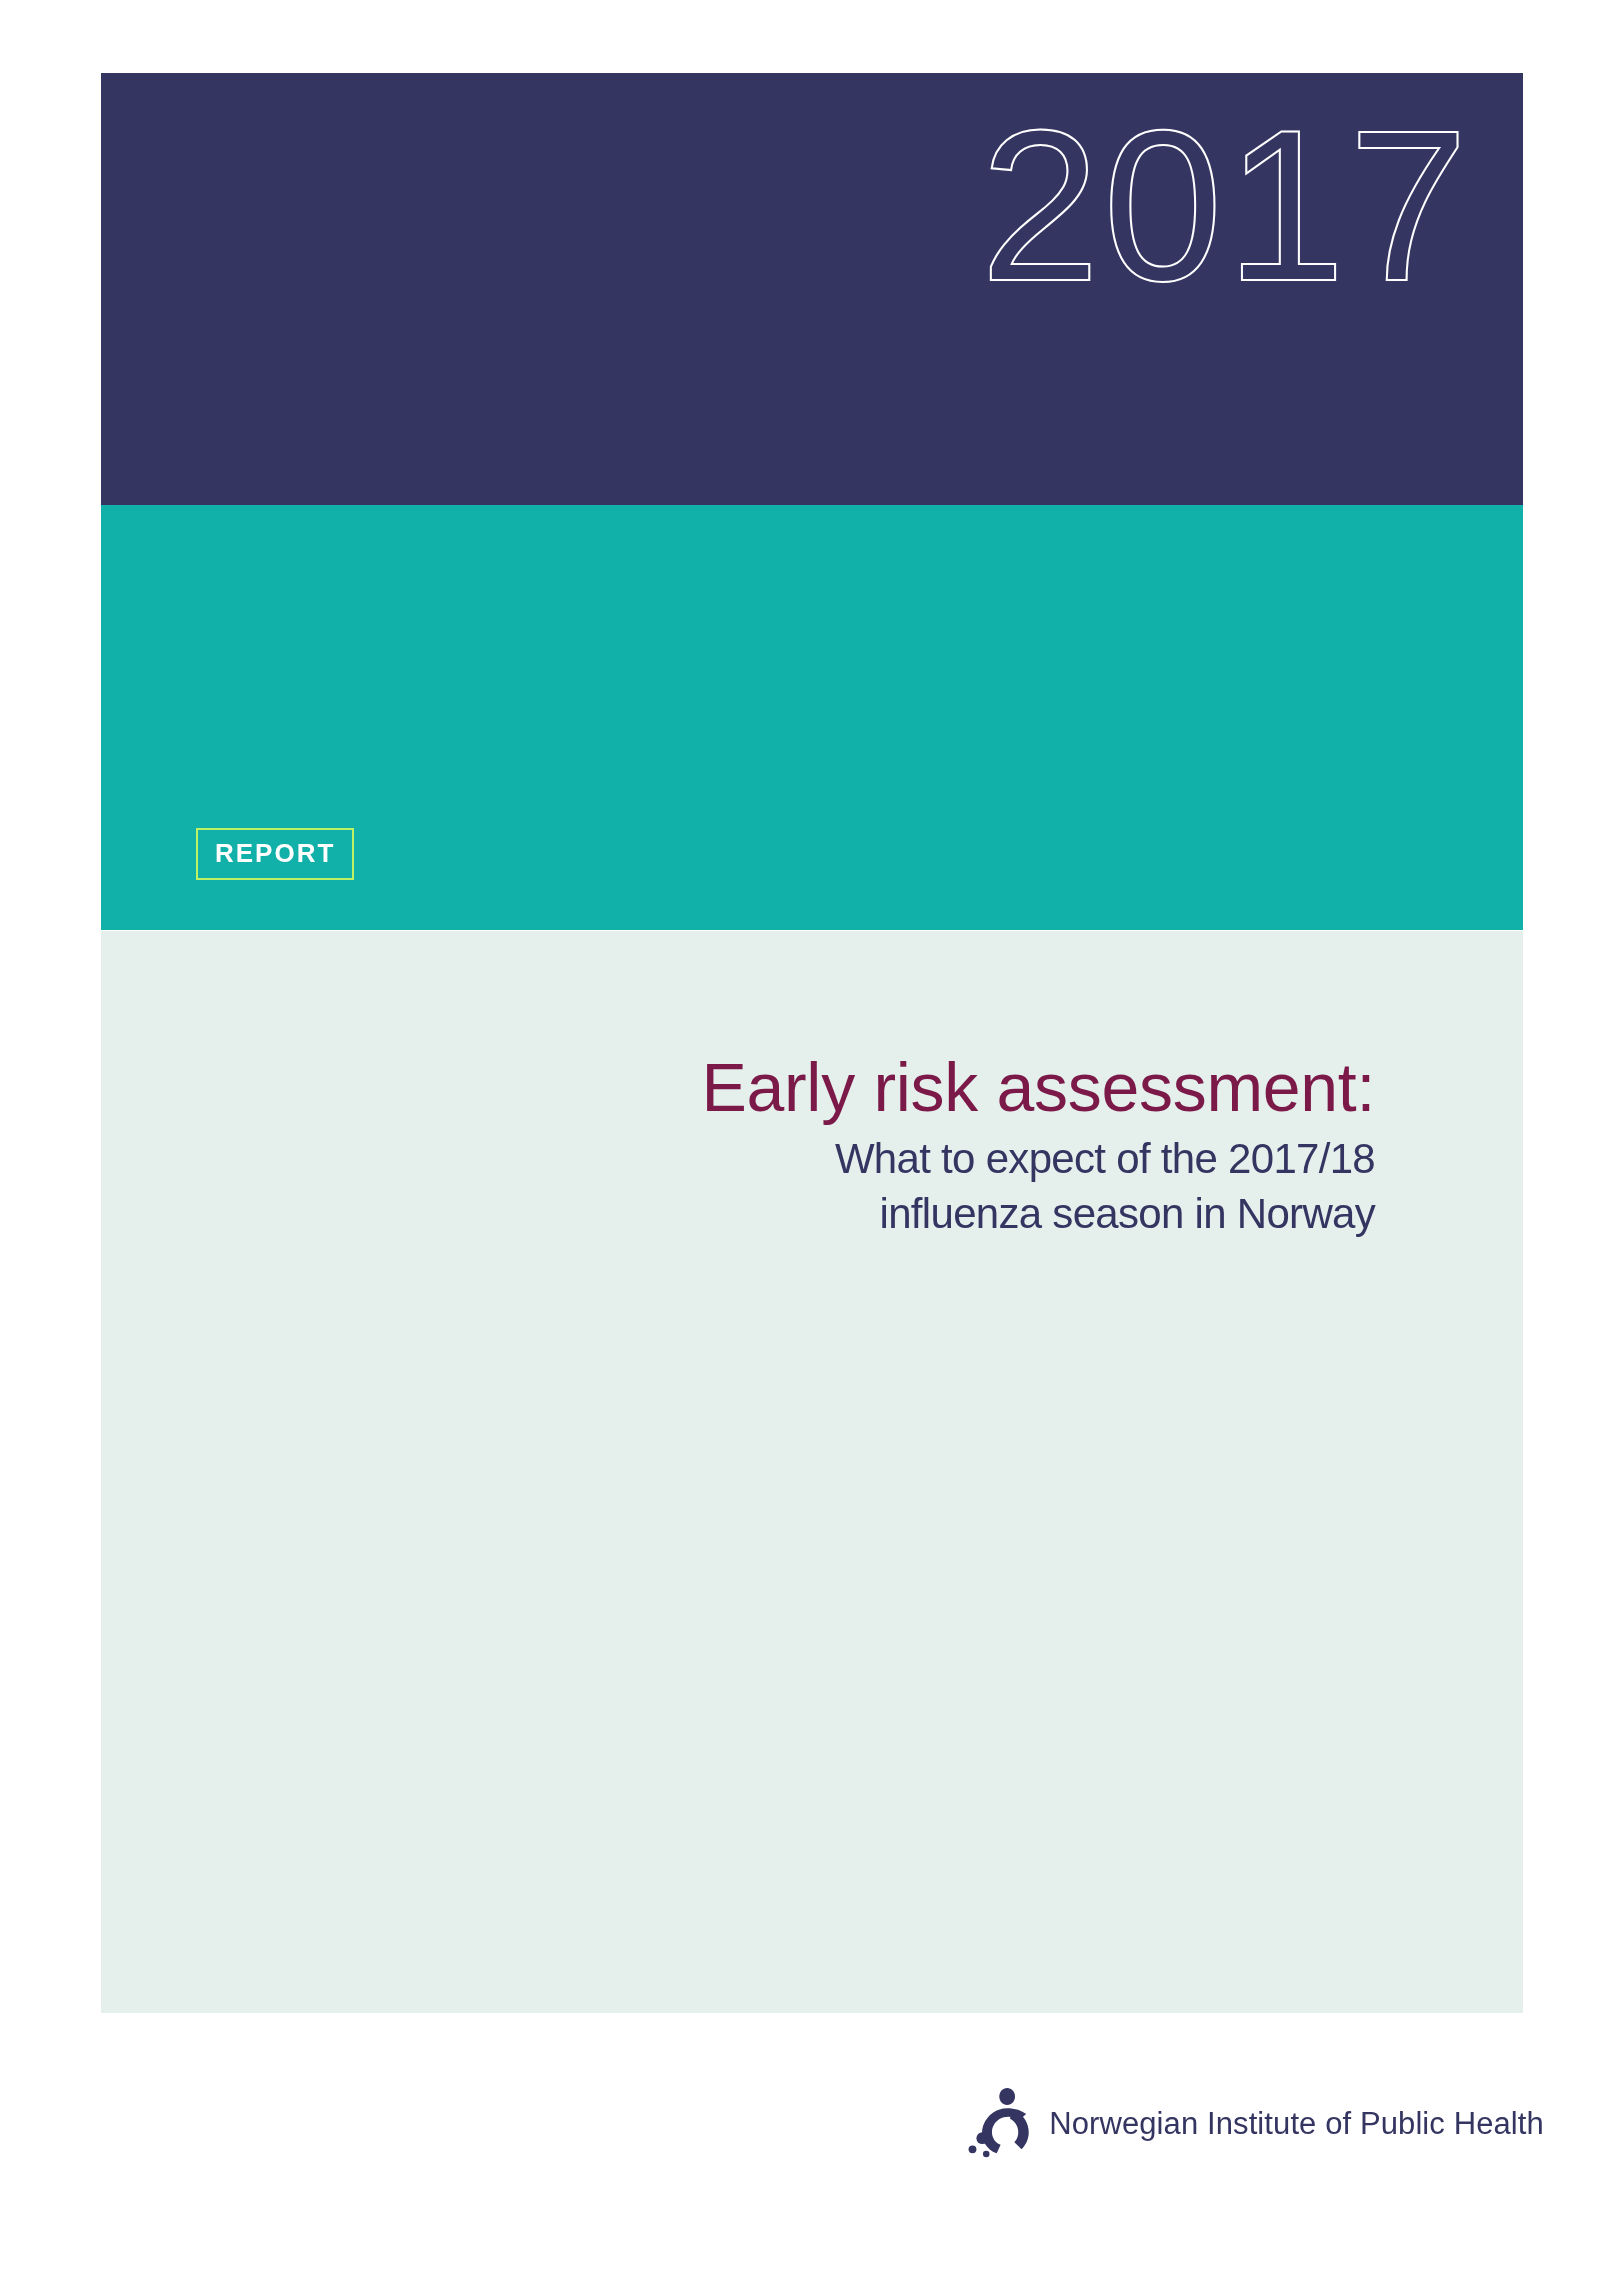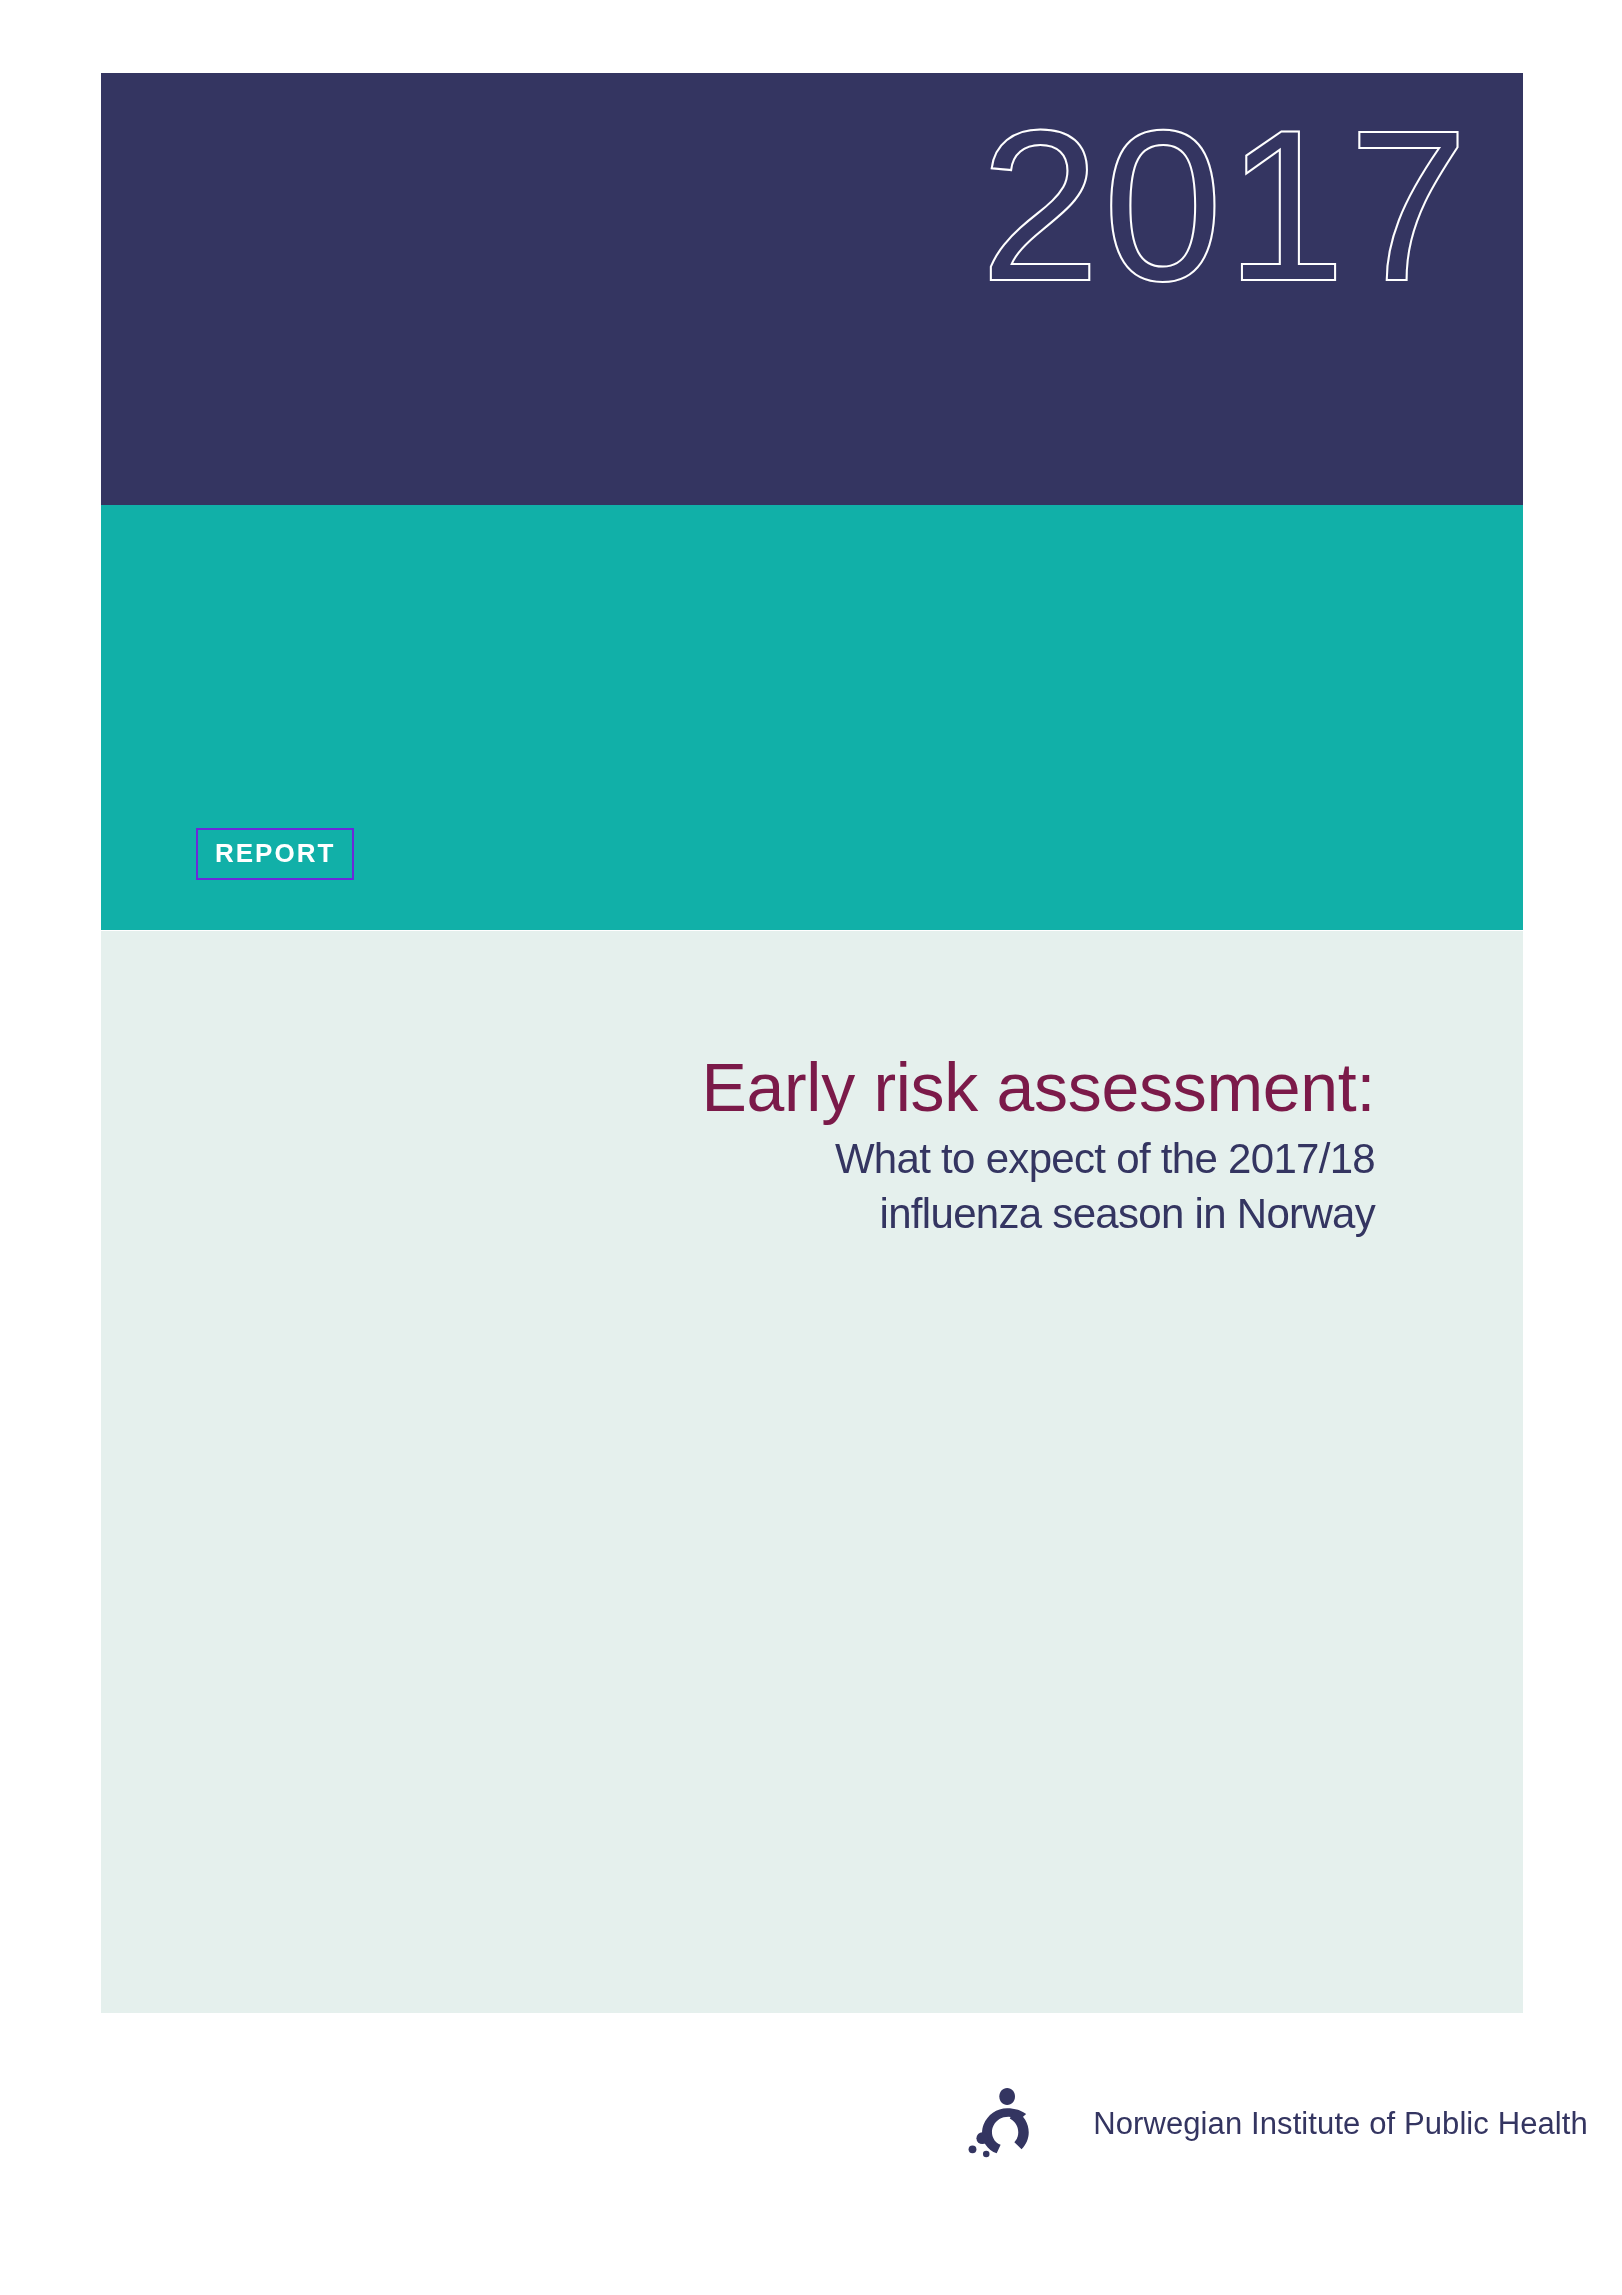--- a/index.html
+++ b/index.html
@@ -53,21 +53,21 @@
     left: 101px;
     top: 505px;
     width: 1422px;
     height: 425px;
     background: #11b0a8;
   }
   .report-badge {
     position: absolute;
     left: 95px;
     bottom: 50px;
-    border: 2px solid #6d28d9;
+    border: 2px solid #bef264;
     color: #ffffff;
     font-size: 26px;
     font-weight: bold;
     letter-spacing: 2px;
     padding: 10.5px 17px 11.8px 17px;
     line-height: 1;
   }
 
   
   .band-mint {
@@ -103,21 +103,20 @@
 
   
   .footer-logo {
     position: absolute;
     left: 952px;
     top: 2078px;
     width: 576px;
     height: 92px;
     display: flex;
     align-items: center;
-    gap: 44px;
   }
   .logo-mark {
     width: 92px;
     height: 85px;
     flex: 0 0 auto;
     position: relative;
   }
   .logo-text {
     color: #343561;
     font-size: 31px;

